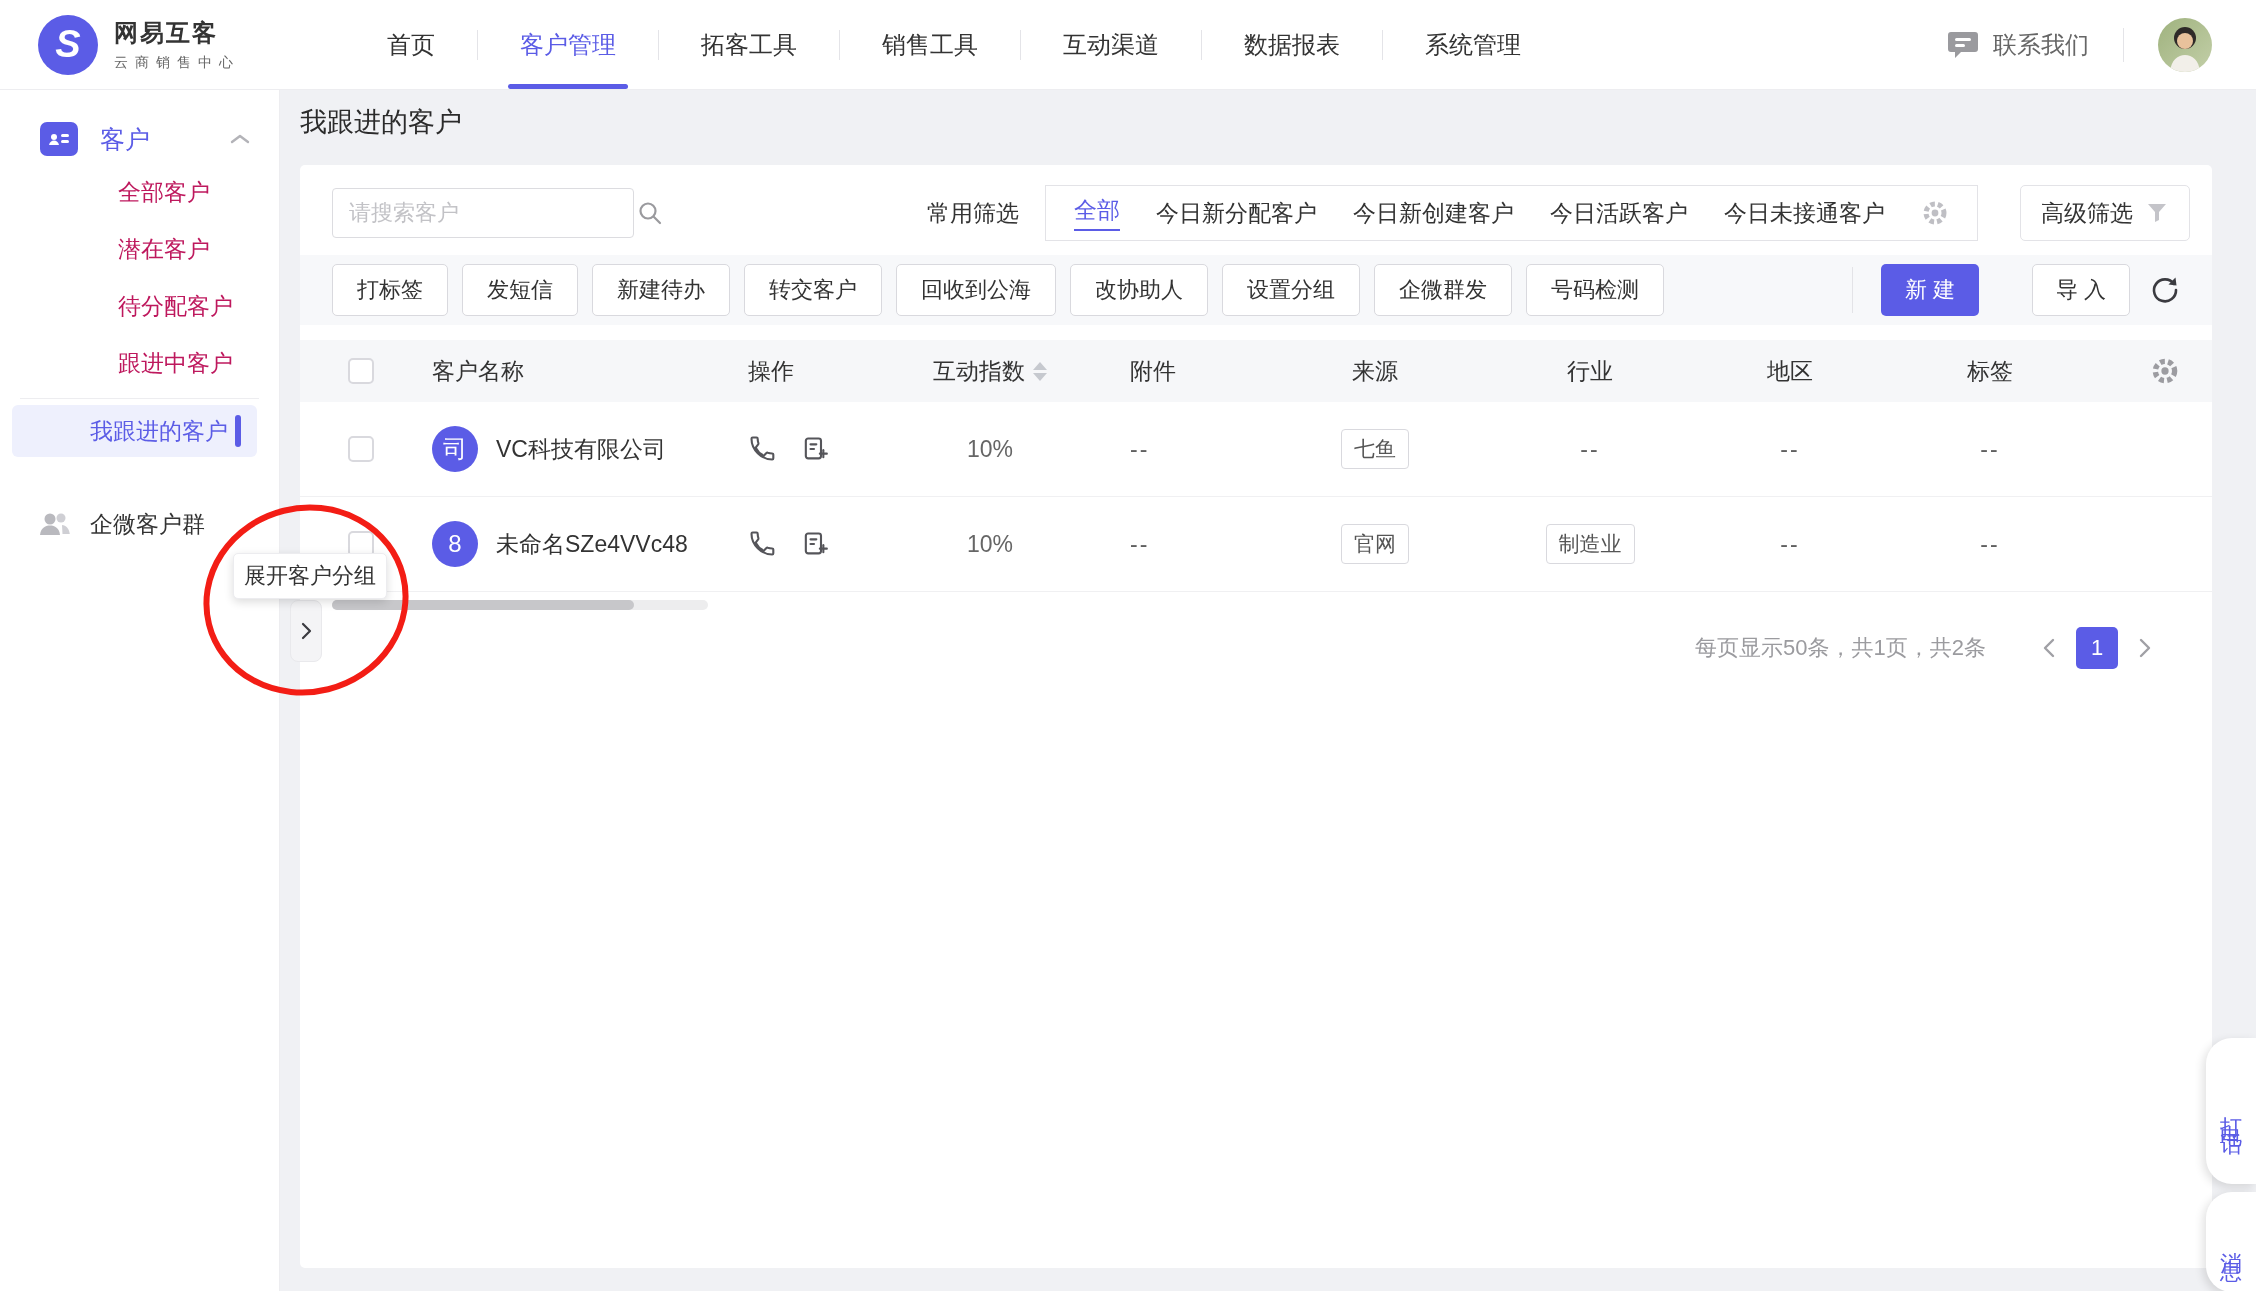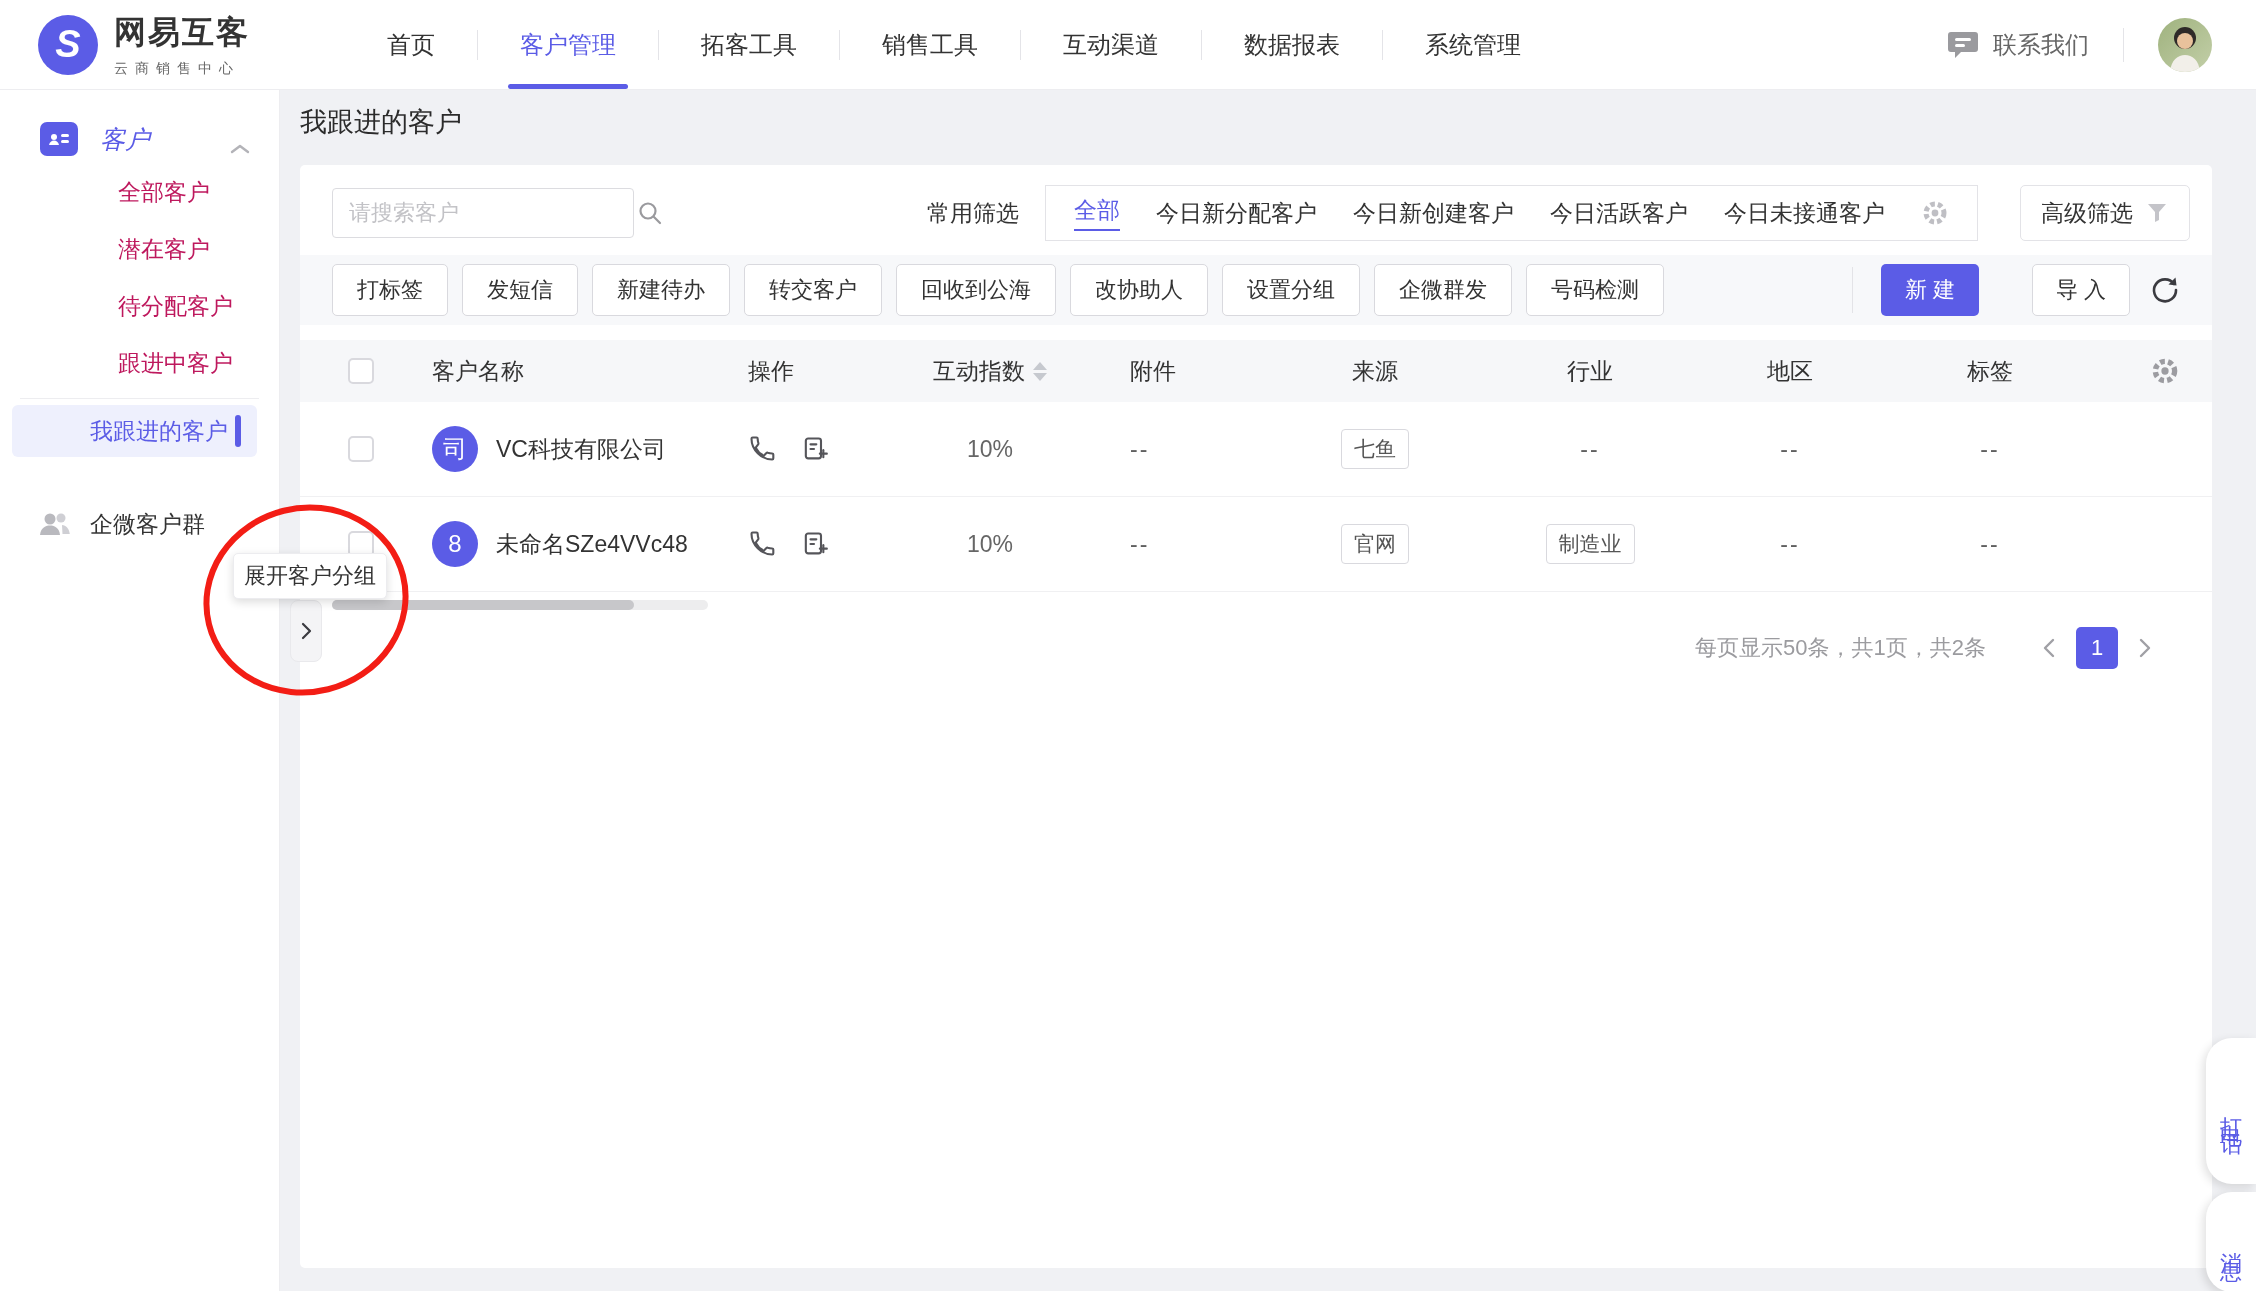--- a/index.html
+++ b/index.html
@@ -17,21 +17,21 @@
     background:#fff; border-bottom:1px solid #ededf0;
     display:flex; align-items:center; z-index:5;
   }
   .logo-block { display:flex; align-items:center; padding-left:38px; width:345px; }
   .logo-mark {
     width:60px; height:60px; border-radius:50%; background:#5b5ce6;
     display:flex; align-items:center; justify-content:center;
     color:#fff; font-size:38px; font-weight:bold; font-style:italic;
   }
   .logo-text { margin-left:16px; }
-  .logo-title { font-size:32px; font-weight:700; color:#333; letter-spacing:2px; }
+  .logo-title { font-size:24px; font-weight:700; color:#333; letter-spacing:2px; }
   .logo-sub { font-size:14px; color:#666; letter-spacing:7px; margin-top:5px; }
   .main-nav { display:flex; align-items:center; height:100%; }
   .nav-item {
     position:relative; height:100%; display:flex; align-items:center;
     padding:0 42px; font-size:24px; color:#333; cursor:pointer;
   }
   .nav-item.active { color:#5b5ce6; }
   .nav-item.active::after {
     content:""; position:absolute; left:50%; transform:translateX(-50%);
     bottom:0; width:120px; height:5px; background:#5b5ce6; border-radius:3px;
@@ -39,21 +39,21 @@
   .nav-sep { width:1px; height:30px; background:#e4e4e8; }
   .header-right { margin-left:auto; display:flex; align-items:center; padding-right:44px; }
   .contact-label { font-size:24px; color:#666; margin-left:14px; }
   .hdr-sep { width:1px; height:34px; background:#e4e4e8; margin:0 34px; }
   .avatar { width:54px; height:54px; border-radius:50%; overflow:hidden; }
   
   .sidebar {
     position:absolute; top:90px; left:0; width:280px; bottom:0;
     background:#fff; border-right:1px solid #ededf0; z-index:4;
   }
-  .side-section { display:flex; align-items:flex-end; padding:32px 28px 8px 40px;font-style:italic; }
+  .side-section { display:flex; align-items:center; padding:32px 28px 8px 40px; }
   .side-section-icon { width:38px; height:34px; border-radius:7px; background:#5b5ce6;
     display:flex; align-items:center; justify-content:center; }
   .side-section-label { color:#5b5ce6; font-size:25px; margin-left:22px; }
   .side-collapse { margin-left:auto; }
   .side-item {
     height:57px; display:flex; align-items:center; padding-left:118px;
     font-size:23px; color:#be185d; cursor:pointer;
   }
   .side-divider { height:1px; background:#ededf0; margin:6px 20px 6px 20px; }
   .side-item.active {

